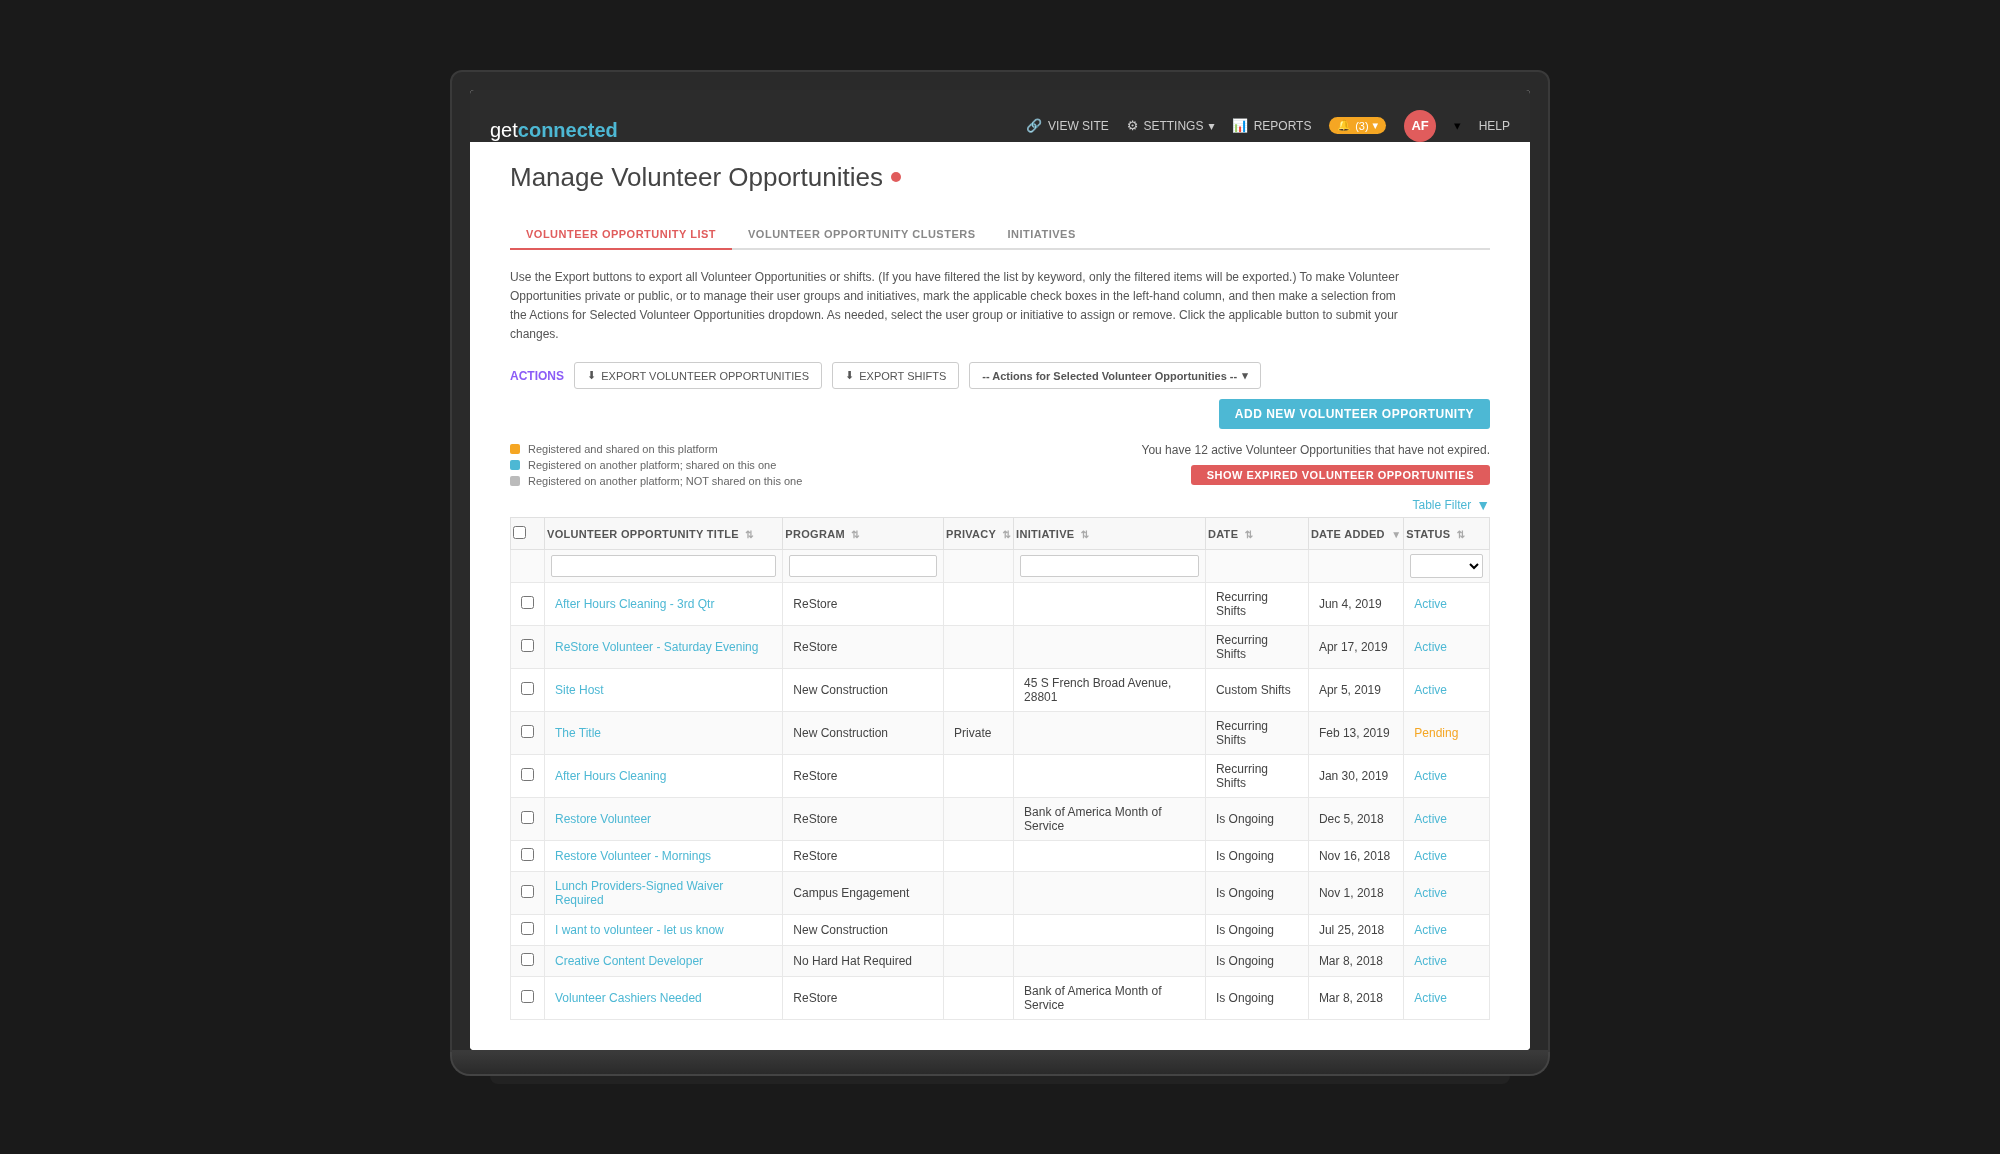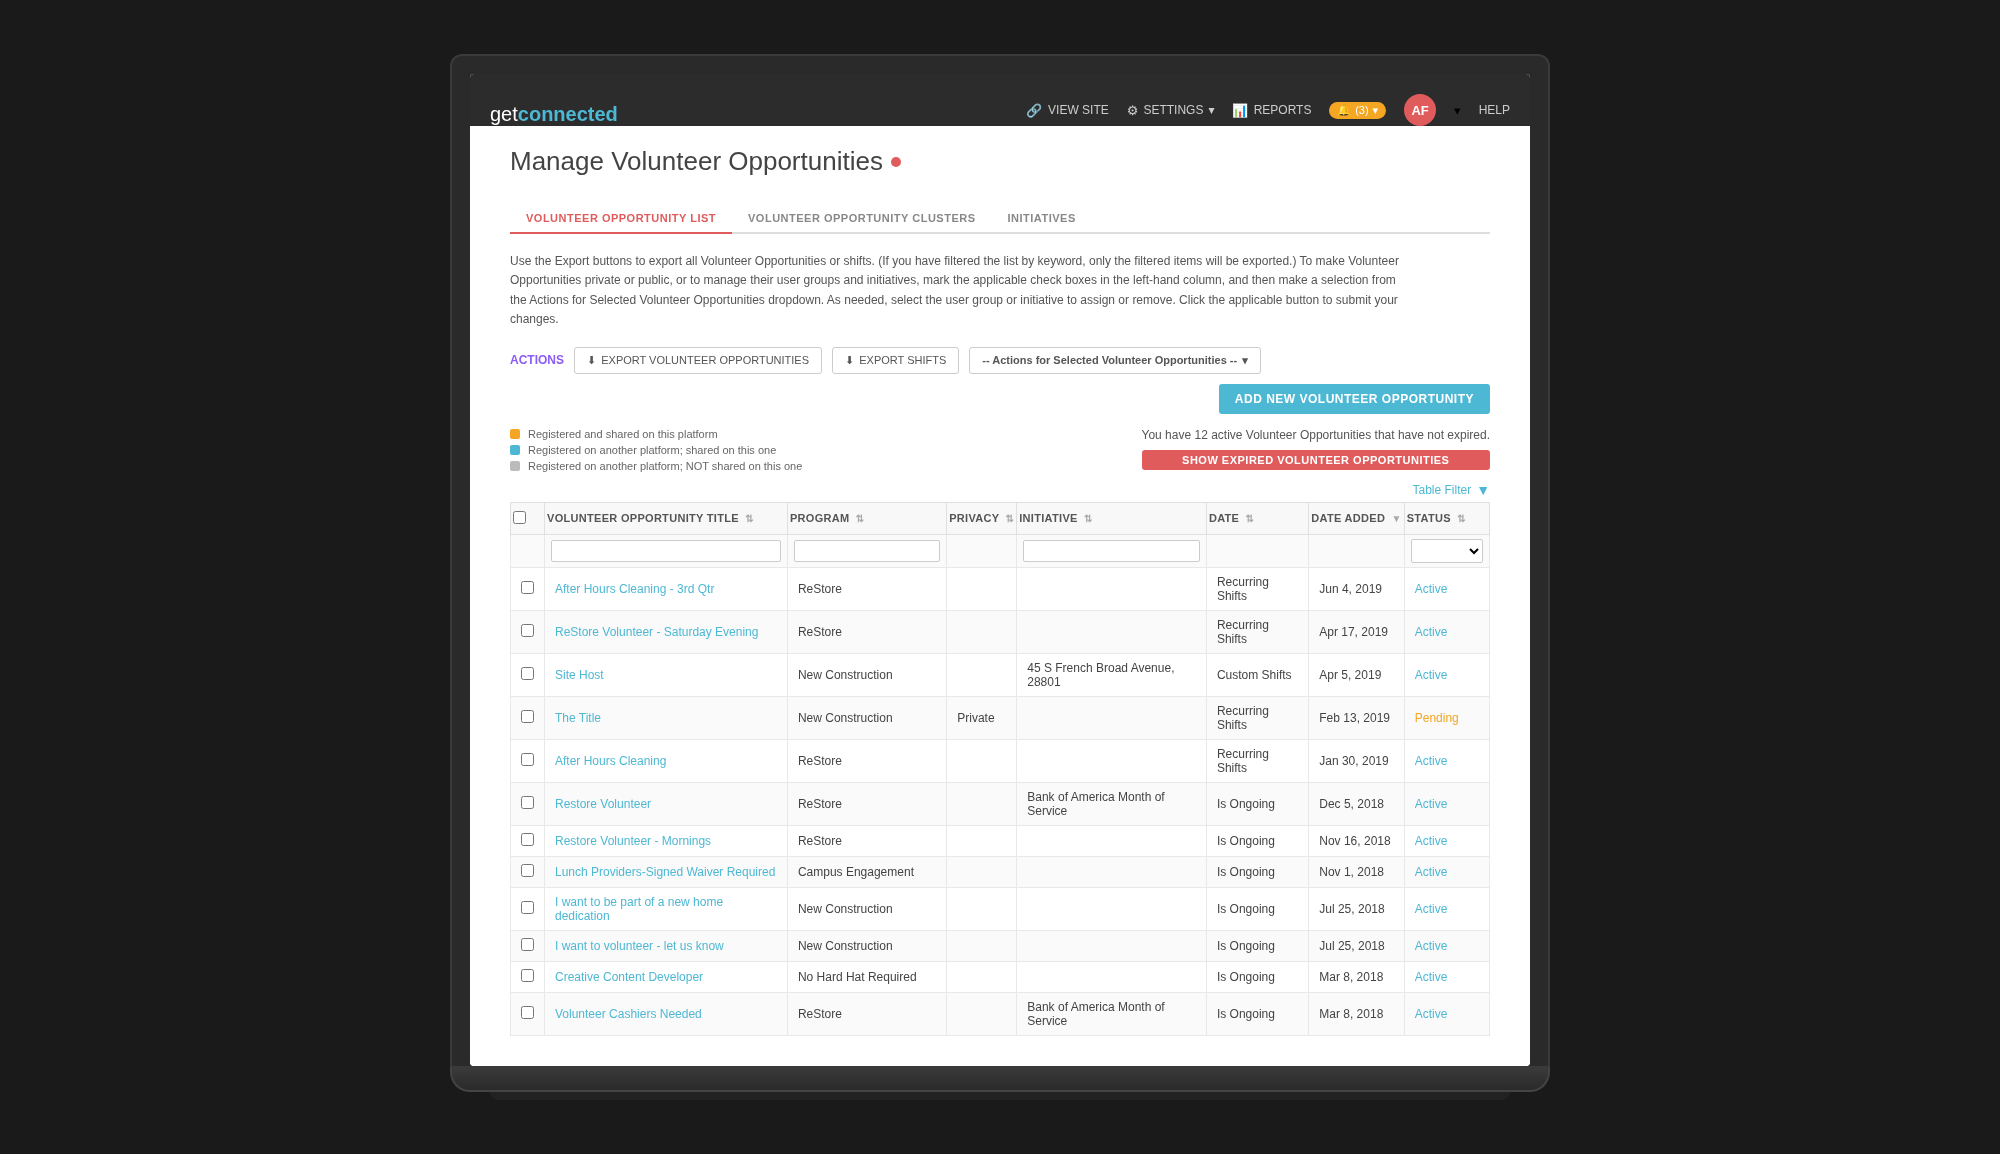--- a/index.html
+++ b/index.html
@@ -244,20 +244,21 @@
       flex-shrink: 0;
     }
     .dot-orange { background: #f5a623; }
     .dot-blue { background: #4db8d4; }
     .dot-gray { background: #bbb; }
 
     .right-panel {
       text-align: right;
       display: flex;
       flex-direction: column;
+      align-items: flex-end;
       gap: 8px;
     }
     .active-count-text {
       font-size: 12px;
       color: #555;
     }
     .btn-show-expired {
       background: #e05c5c;
       color: #fff;
       border: none;
@@ -648,34 +649,20 @@
       <td></td>
       <td>Is Ongoing</td>
       <td>Nov 1, 2018</td>
       <td><span class="status-active">Active</span></td>
     </tr>
               <tr>
       <td class="cb-cell">
         <input type="checkbox" class="row-checkbox" style="">
       </td>
       <td>
-        <a class="link-style">I want to be part of a new home dedication</a>
-      </td>
-      <td>New Construction</td>
-      <td></td>
-      <td></td>
-      <td>Is Ongoing</td>
-      <td>Jul 25, 2018</td>
-      <td><span class="status-active">Active</span></td>
-    </tr>
-              <tr>
-      <td class="cb-cell">
-        <input type="checkbox" class="row-checkbox" style="">
-      </td>
-      <td>
         <a class="link-style">I want to volunteer - let us know</a>
       </td>
       <td>New Construction</td>
       <td></td>
       <td></td>
       <td>Is Ongoing</td>
       <td>Jul 25, 2018</td>
       <td><span class="status-active">Active</span></td>
     </tr>
               <tr>

